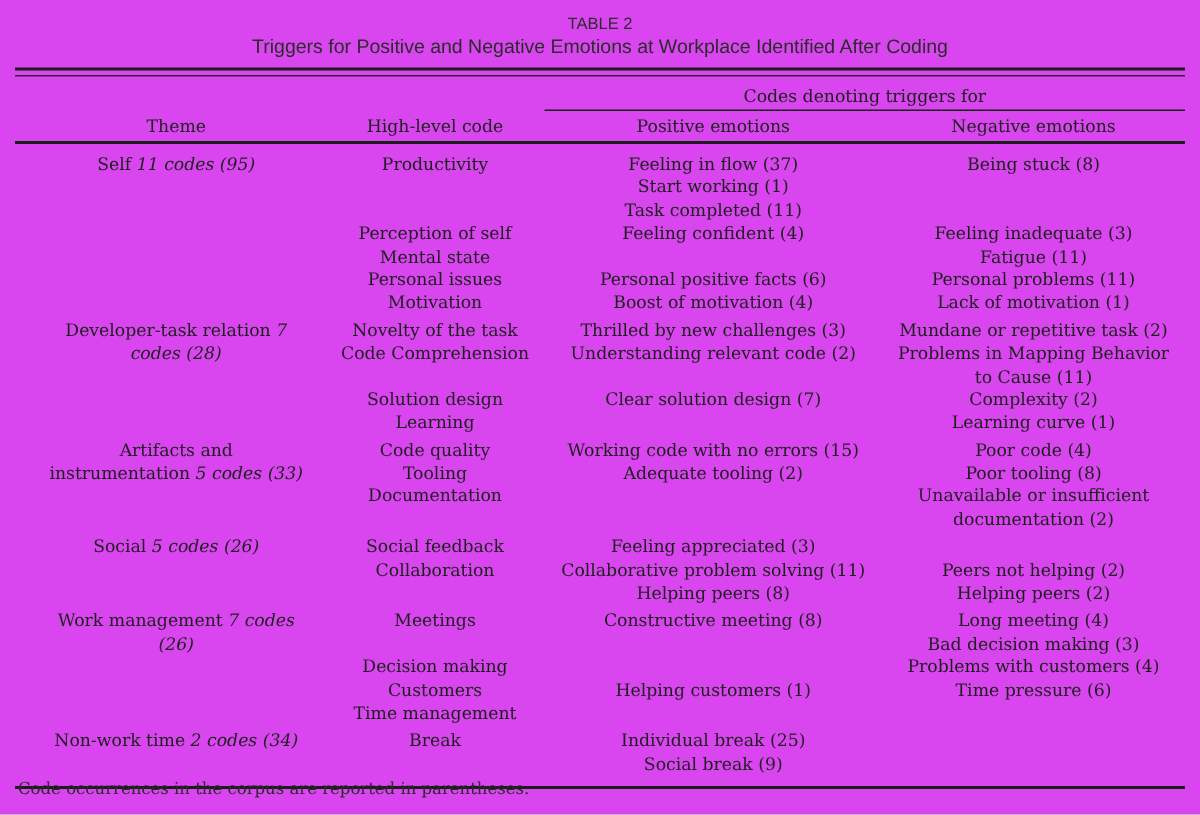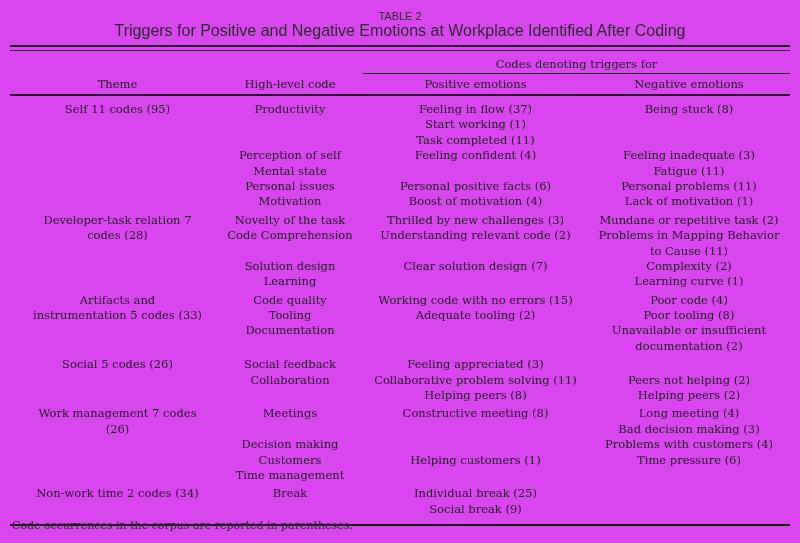--- a/index.html
+++ b/index.html
@@ -5,21 +5,21 @@
   html,body { margin:0; padding:0; background:#e8e8e8; }
   .page {
     position:relative; width:800px; height:543px; background:#d946ef;
     font-family:"DejaVu Serif", serif; color:#1e1e1e; overflow:hidden;
   }
   .title-block {
     position:absolute; top:9px; left:0; width:100%; text-align:center;
     font-family:"Liberation Sans", sans-serif; color:#2b2b2b;
   }
   .title   { font-size:11px; line-height:14px; }
-  .subtitle{ font-size:16px; line-height:15px; }
+  .subtitle{ font-size:13px; line-height:15px; }
 
   .table { position:absolute; left:10px; top:45px; width:780px; }
   .rule-double { height:3px; border-top:2px solid #1c1c1c; border-bottom:1px solid #2a2a2a; }
 
   .grid {
     display:grid; grid-template-columns:199px 146px 225px 202px;
     width:772px; padding-left:8px;text-align:center;
   }
   .table-header { border-bottom:2px solid #1c1c1c; }
   .hdr-spacer { grid-column:1/3; }
@@ -28,21 +28,21 @@
     font-size:11.5px; line-height:14px; border-bottom:1.2px solid #1c1c1c;
     white-space:nowrap;
   }
   .hdr-cell { padding-top:3px; padding-bottom:3px; font-size:11.5px; line-height:14px; white-space:nowrap; }
 
   .table-body { padding-top:6px; padding-bottom:7px; border-bottom:2px solid #1c1c1c; }
   .section + .section { margin-top:3px; }
   .cell { min-width:0; }
   .line { height:15.4px; line-height:15.4px; font-size:11.5px; white-space:nowrap; }
   .bold { font-weight:normal; }
-  .italic { }
+  .italic { font-style:italic; }
 
   .footnote {
     position:absolute; left:12px; top:519px;
     font-size:11px; color:#2a2a2a; white-space:nowrap;
   }
 </style>
 </head>
 <body>
 
 <div class="page">

